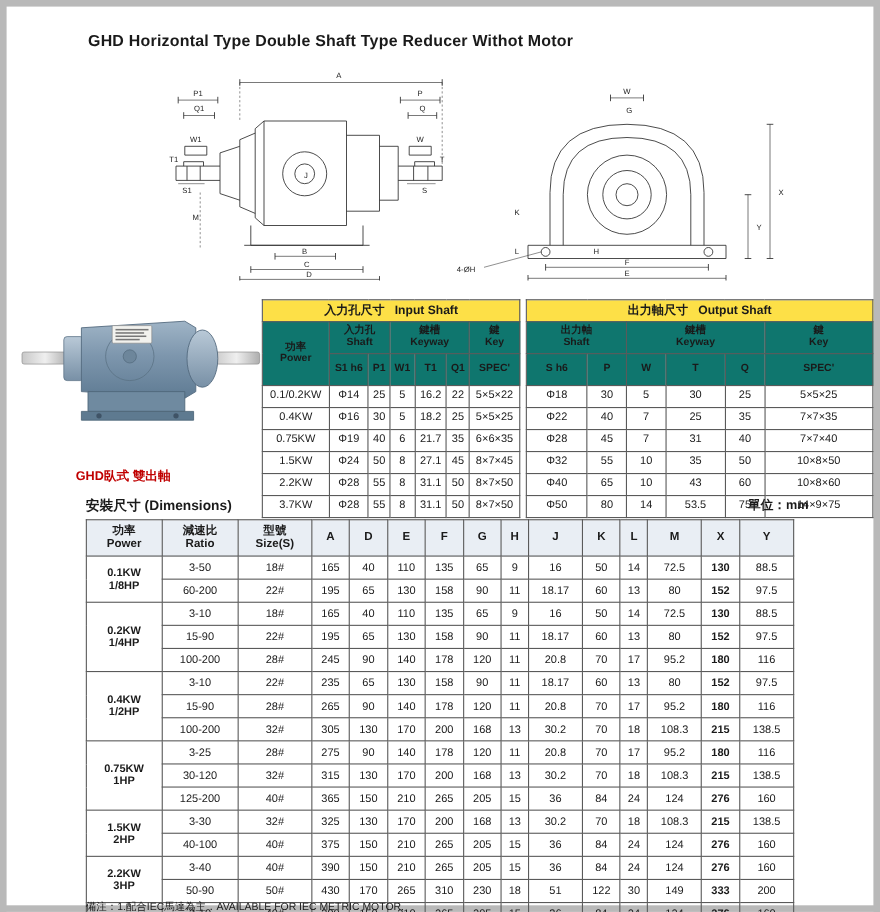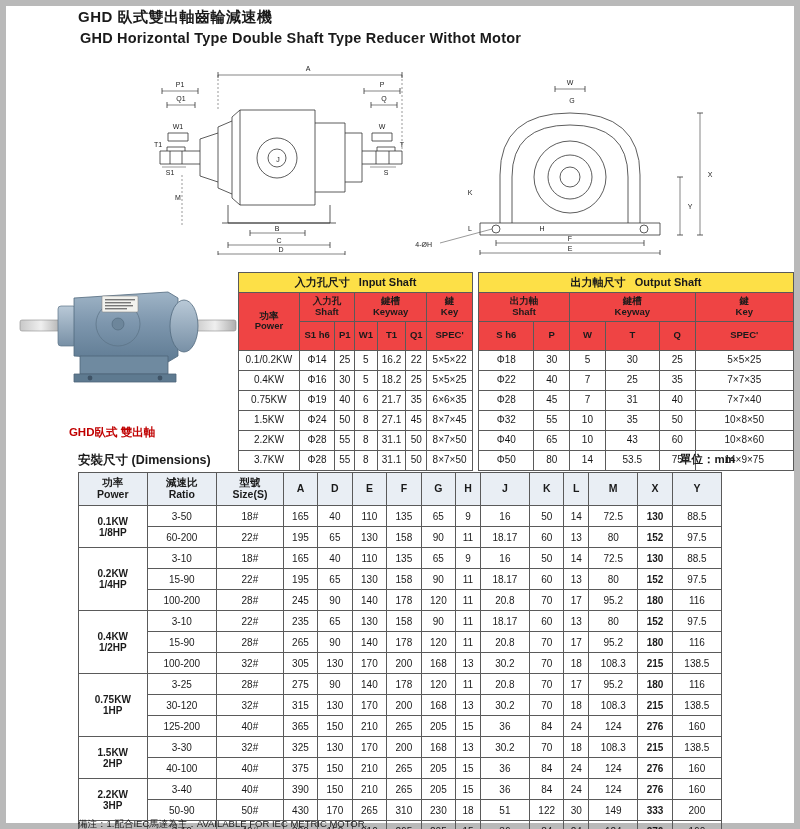--- a/index.html
+++ b/index.html
@@ -50,21 +50,21 @@
   .shaft-table th,.shaft-table td{
     border:1px solid #5a5a5a;
     text-align:center;
     padding:1px 2px;
     line-height:1.15;
   }
   .shaft-table .hdr-main{
     background:#fde047;font-weight:bold;font-size:11px;padding:3px 2px;
   }
   .shaft-table .hdr-sub{
-    background:#ef4444;font-weight:bold;font-size:9.5px;height:26px;
+    background:#0f766e;font-weight:bold;font-size:9.5px;height:26px;
   }
   .shaft-table td{height:17px;}
   #input-shaft-table{left:238px;top:272px;width:235px;}
   #output-shaft-table{left:478px;top:272px;width:316px;}
 
   .two-line{display:block;line-height:1.1;}
 
   
   .dim-head{
     position:absolute;left:78px;top:452px;font-size:12.5px;font-weight:bold;
@@ -106,21 +106,20 @@
 </head>
 <body>
 
 <div class="page">
 
   <div class="edge top"></div>
   <div class="edge bottom"></div>
   <div class="side left"></div>
   <div class="side right"></div>
 
-  <div class="title-zh">GHD 臥式雙出軸齒輪減速機</div>
   <div class="title-en">GHD Horizontal Type Double Shaft Type Reducer Withot Motor</div>
 
   <div class="drawing">
     <svg width="660" height="200" viewBox="0 0 660 200" xmlns="http://www.w3.org/2000/svg">
       <g stroke="#333" fill="none" stroke-width="0.8" font-family="Liberation Sans, sans-serif" font-size="7">
 
         <path d="M100,55 L175,55 L175,150 L100,150 Z"></path>
         <path d="M92,62 L100,55 M92,62 L92,143 L100,150"></path>
 
         <path d="M175,68 L205,68 L205,137 L175,137"></path>

